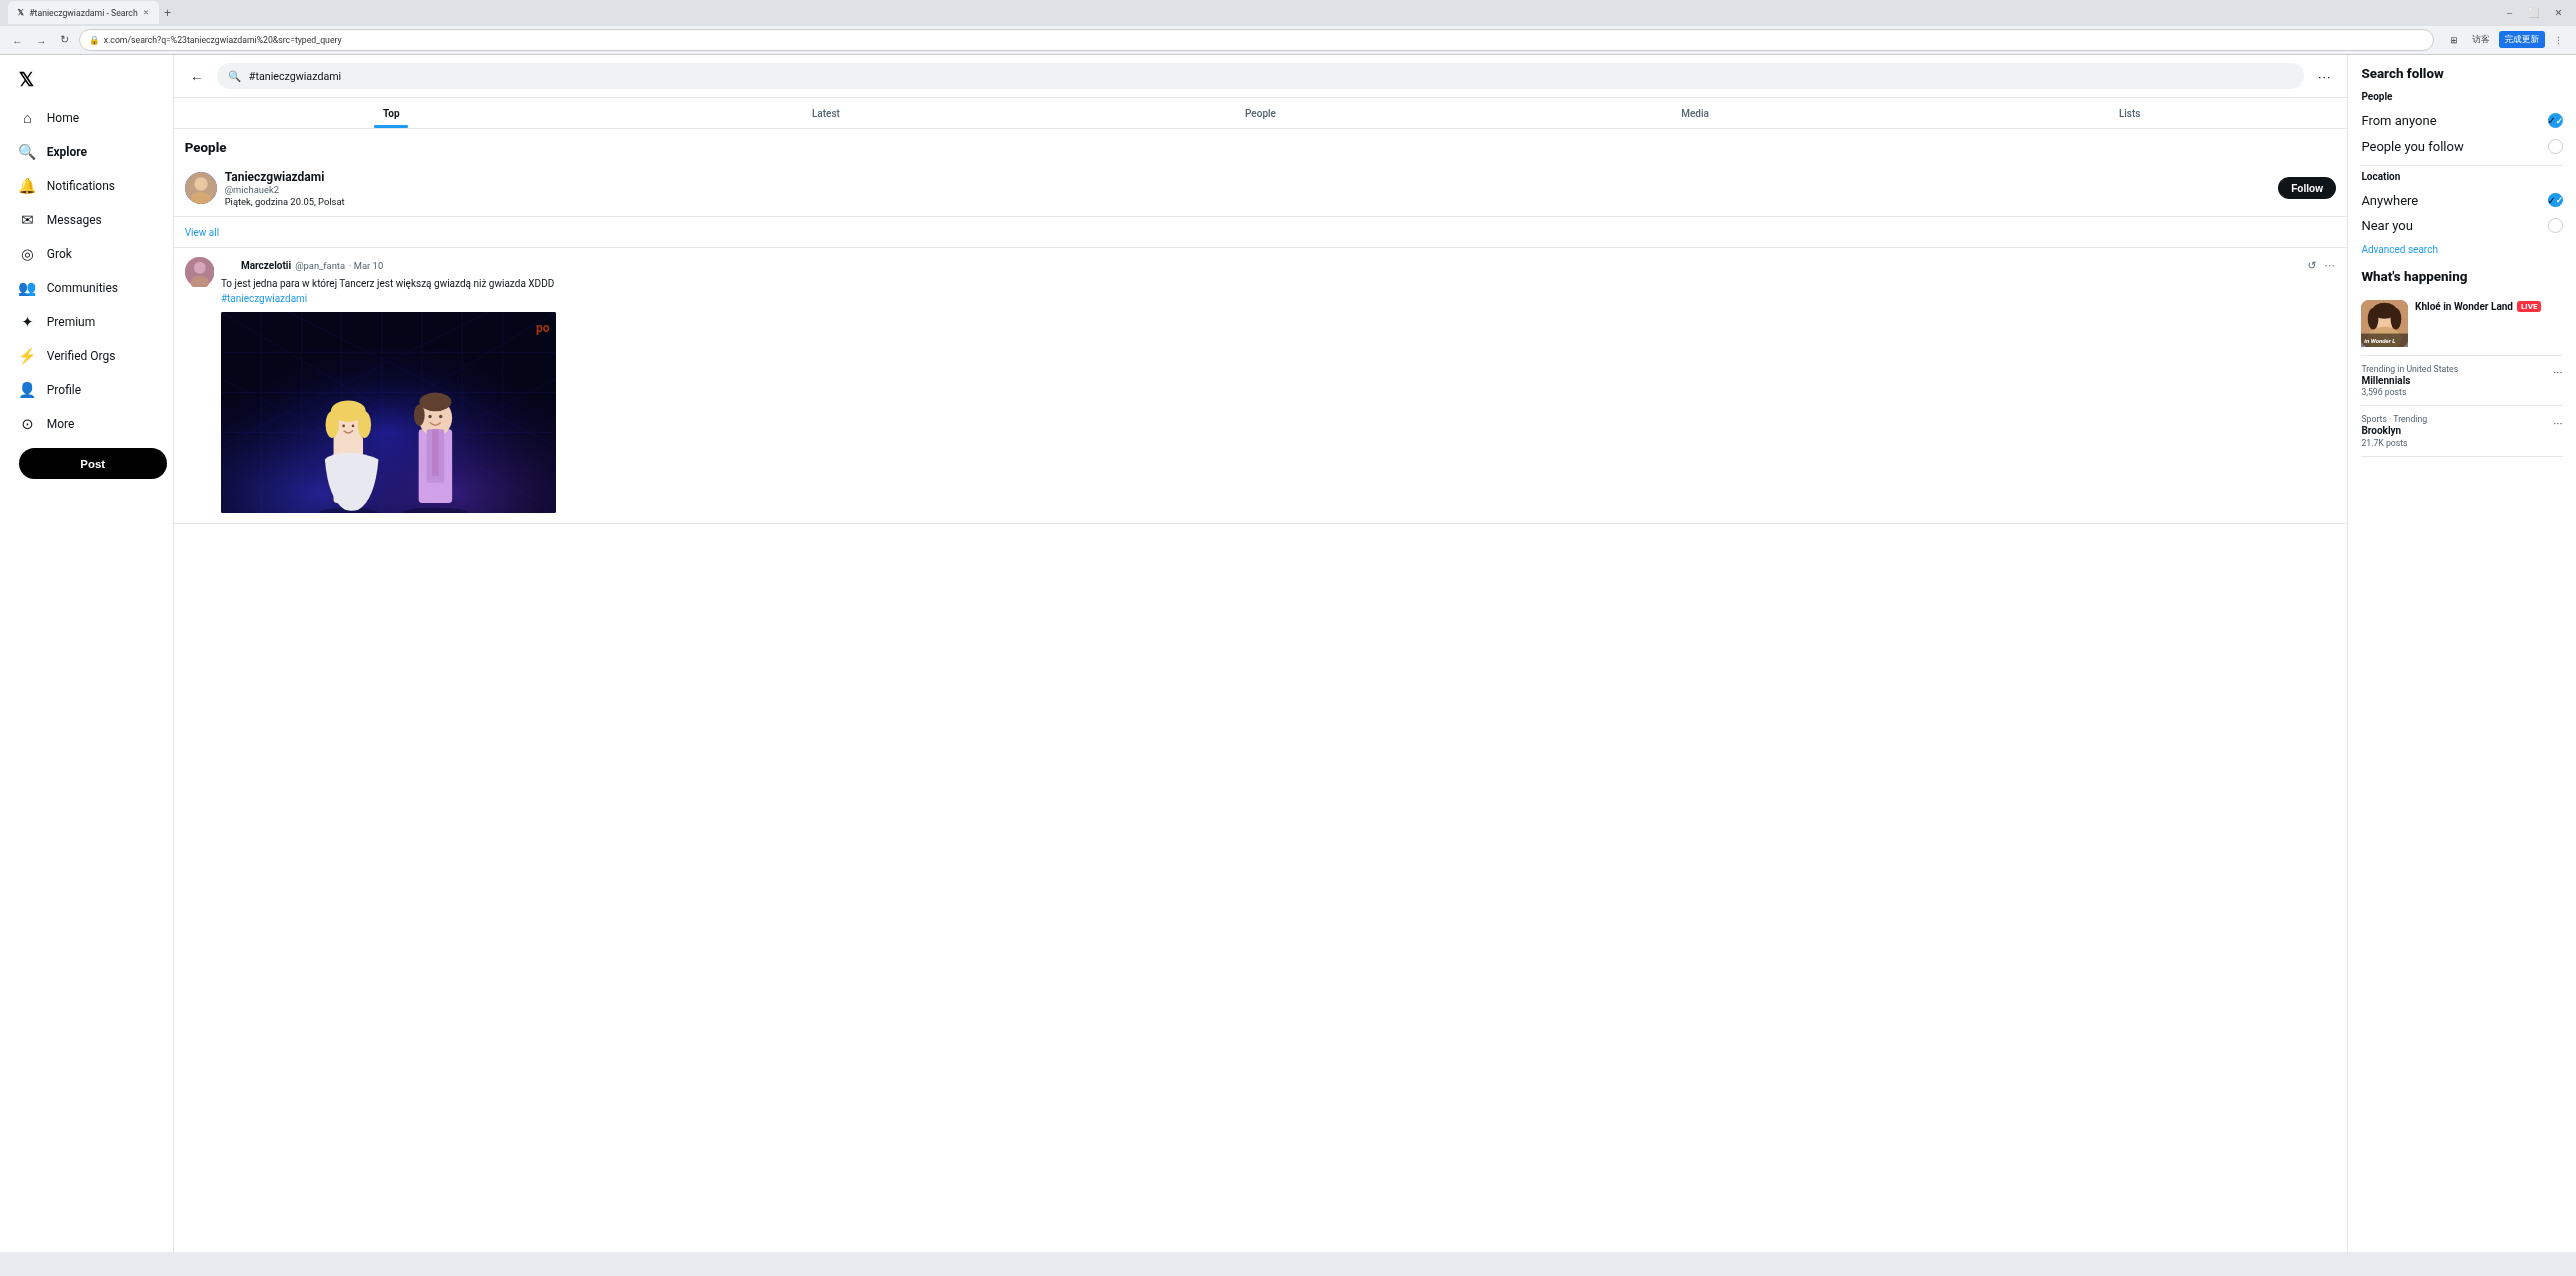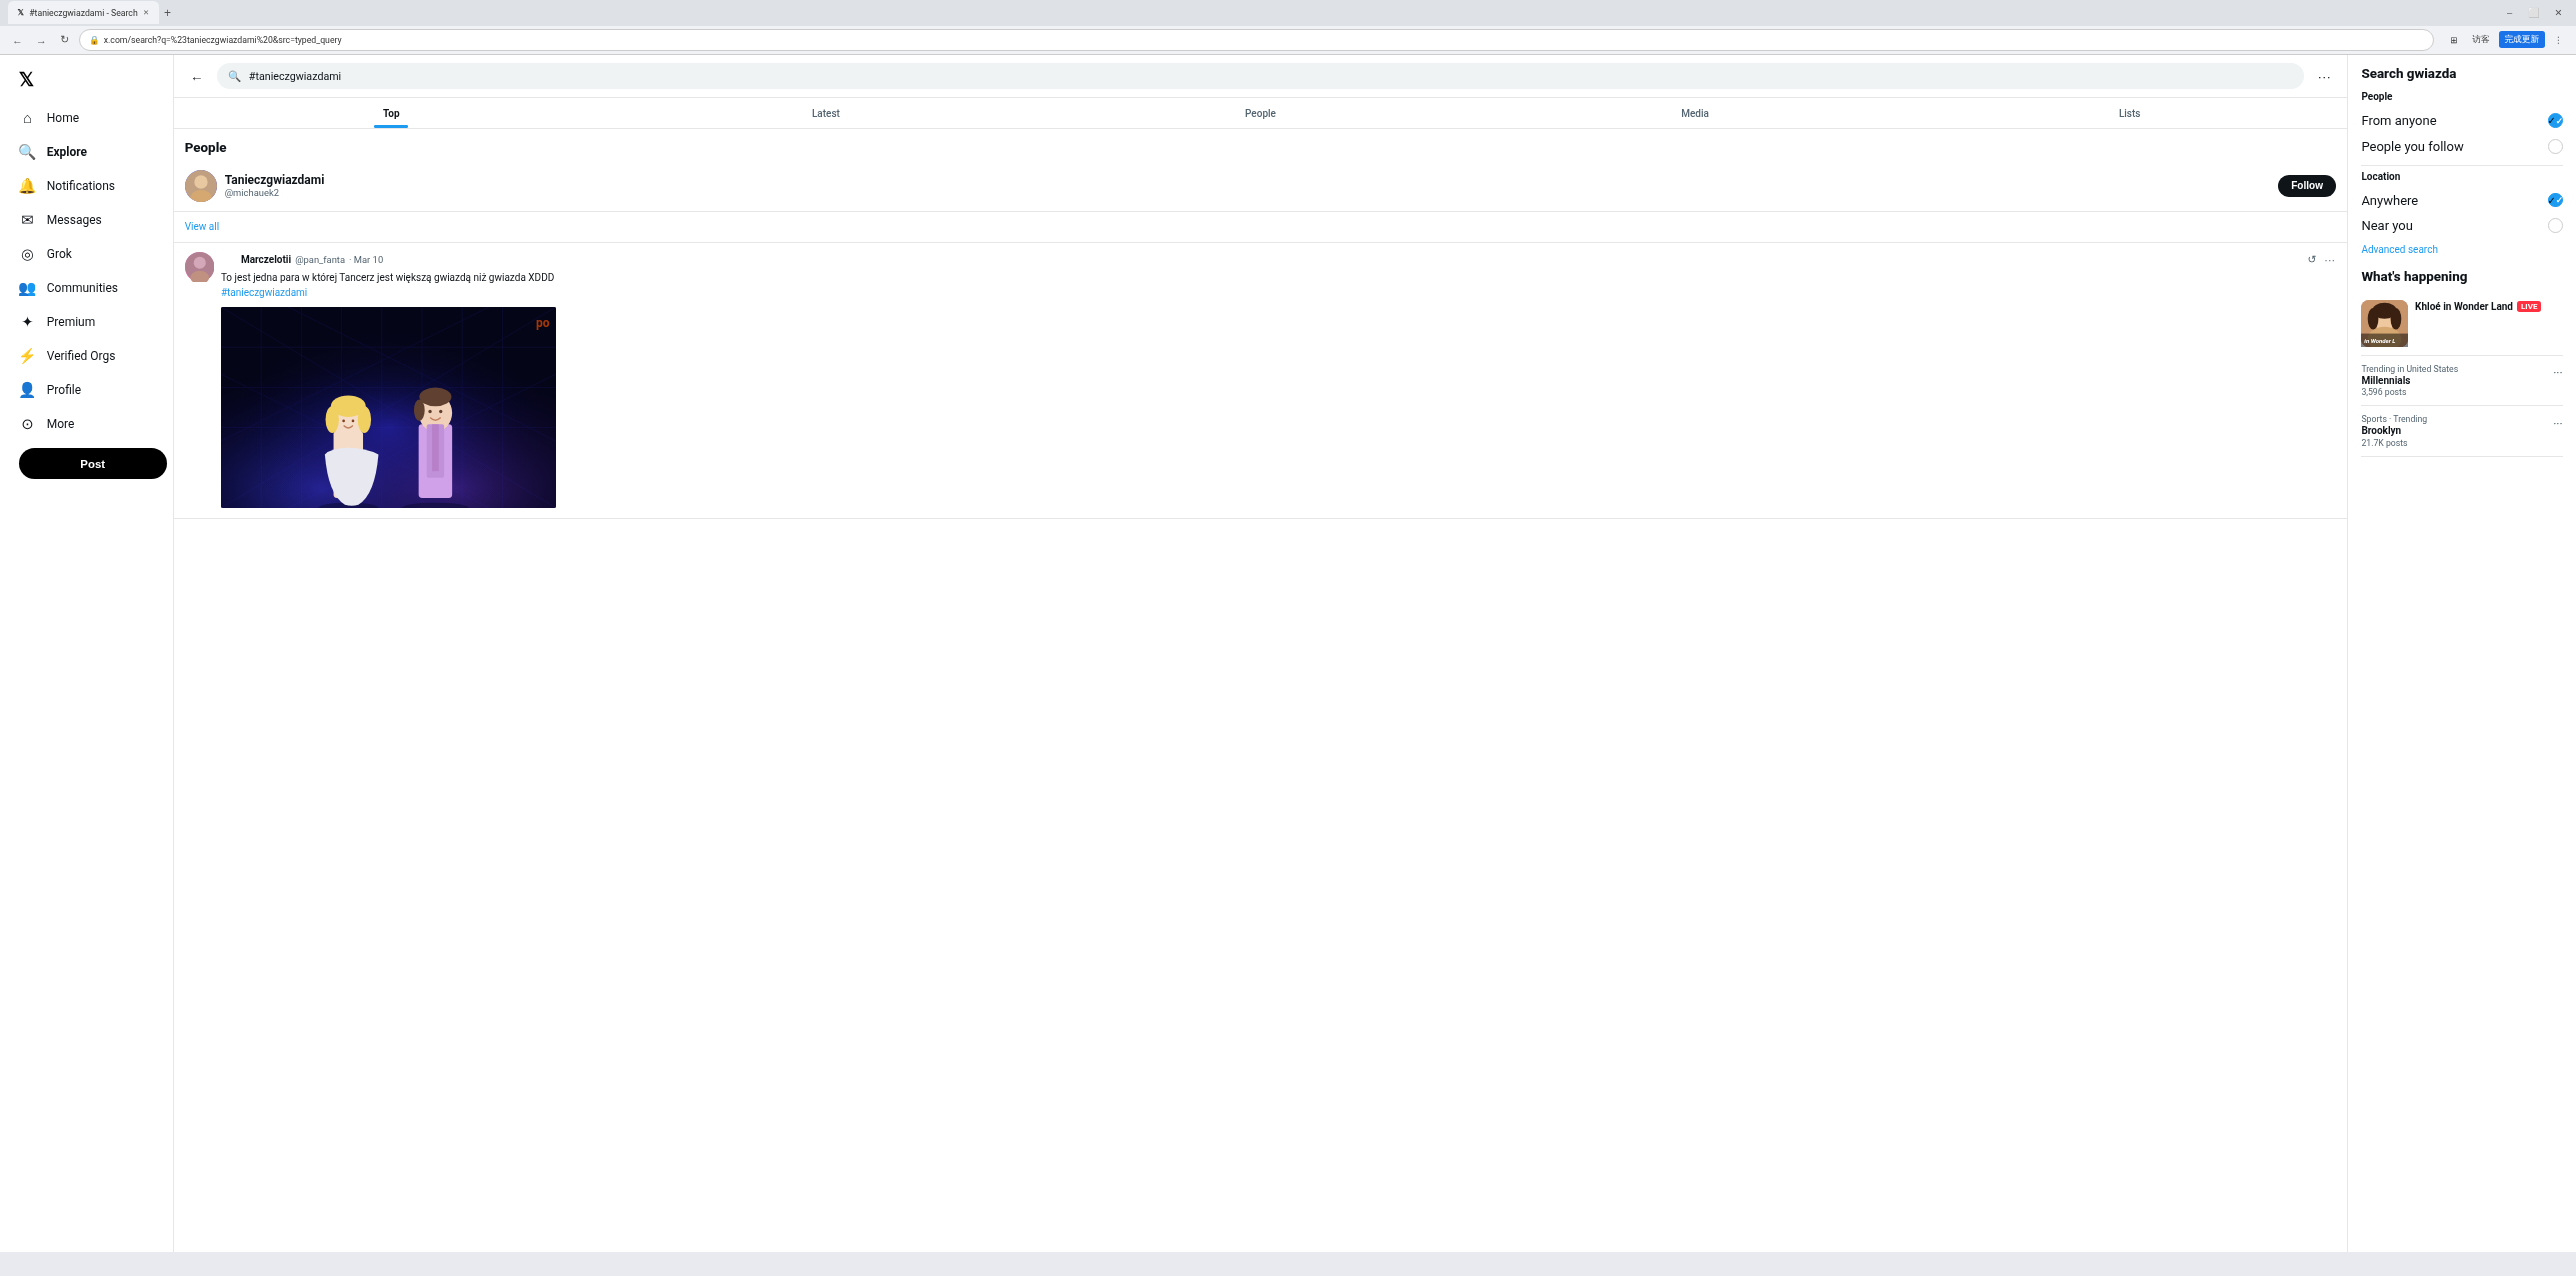--- a/index.html
+++ b/index.html
@@ -664,20 +664,21 @@
           <div class="person-avatar">
             <svg width="32" height="32" viewBox="0 0 48 48">
               <circle cx="24" cy="24" r="24" fill="#c0a080"></circle>
               <circle cx="24" cy="18" r="10" fill="#e8c8a0"></circle>
               <ellipse cx="24" cy="42" rx="16" ry="12" fill="#d4a870"></ellipse>
             </svg>
           </div>
           <div class="person-info">
             <div class="person-name">Tanieczgwiazdami</div>
             <div class="person-handle">@michauek2</div>
+            <div class="person-bio">Piątek, godzina 20.05, Polsat</div>
           </div>
           <button class="follow-btn">Follow</button>
         </div>
 
         <span class="view-all">View all</span>
       </div>
 
       <div class="tweet">
         <div class="tweet-header">
           <div class="tweet-avatar">
@@ -783,21 +784,21 @@
           </div>
         </div>
       </div>
 
     </div>
   </div>
 
   <div class="right-sidebar">
 
     <div class="filter-group">
-      <div class="filter-title">Search gwiazda</div>
+      <div class="filter-title">Search follow</div>
 
       <div class="filter-section-title">People</div>
 
       <div class="filter-option">
         <span class="filter-option-label">From anyone</span>
         <div class="radio-btn checked">
           <span>✓</span>
         </div>
       </div>
 

